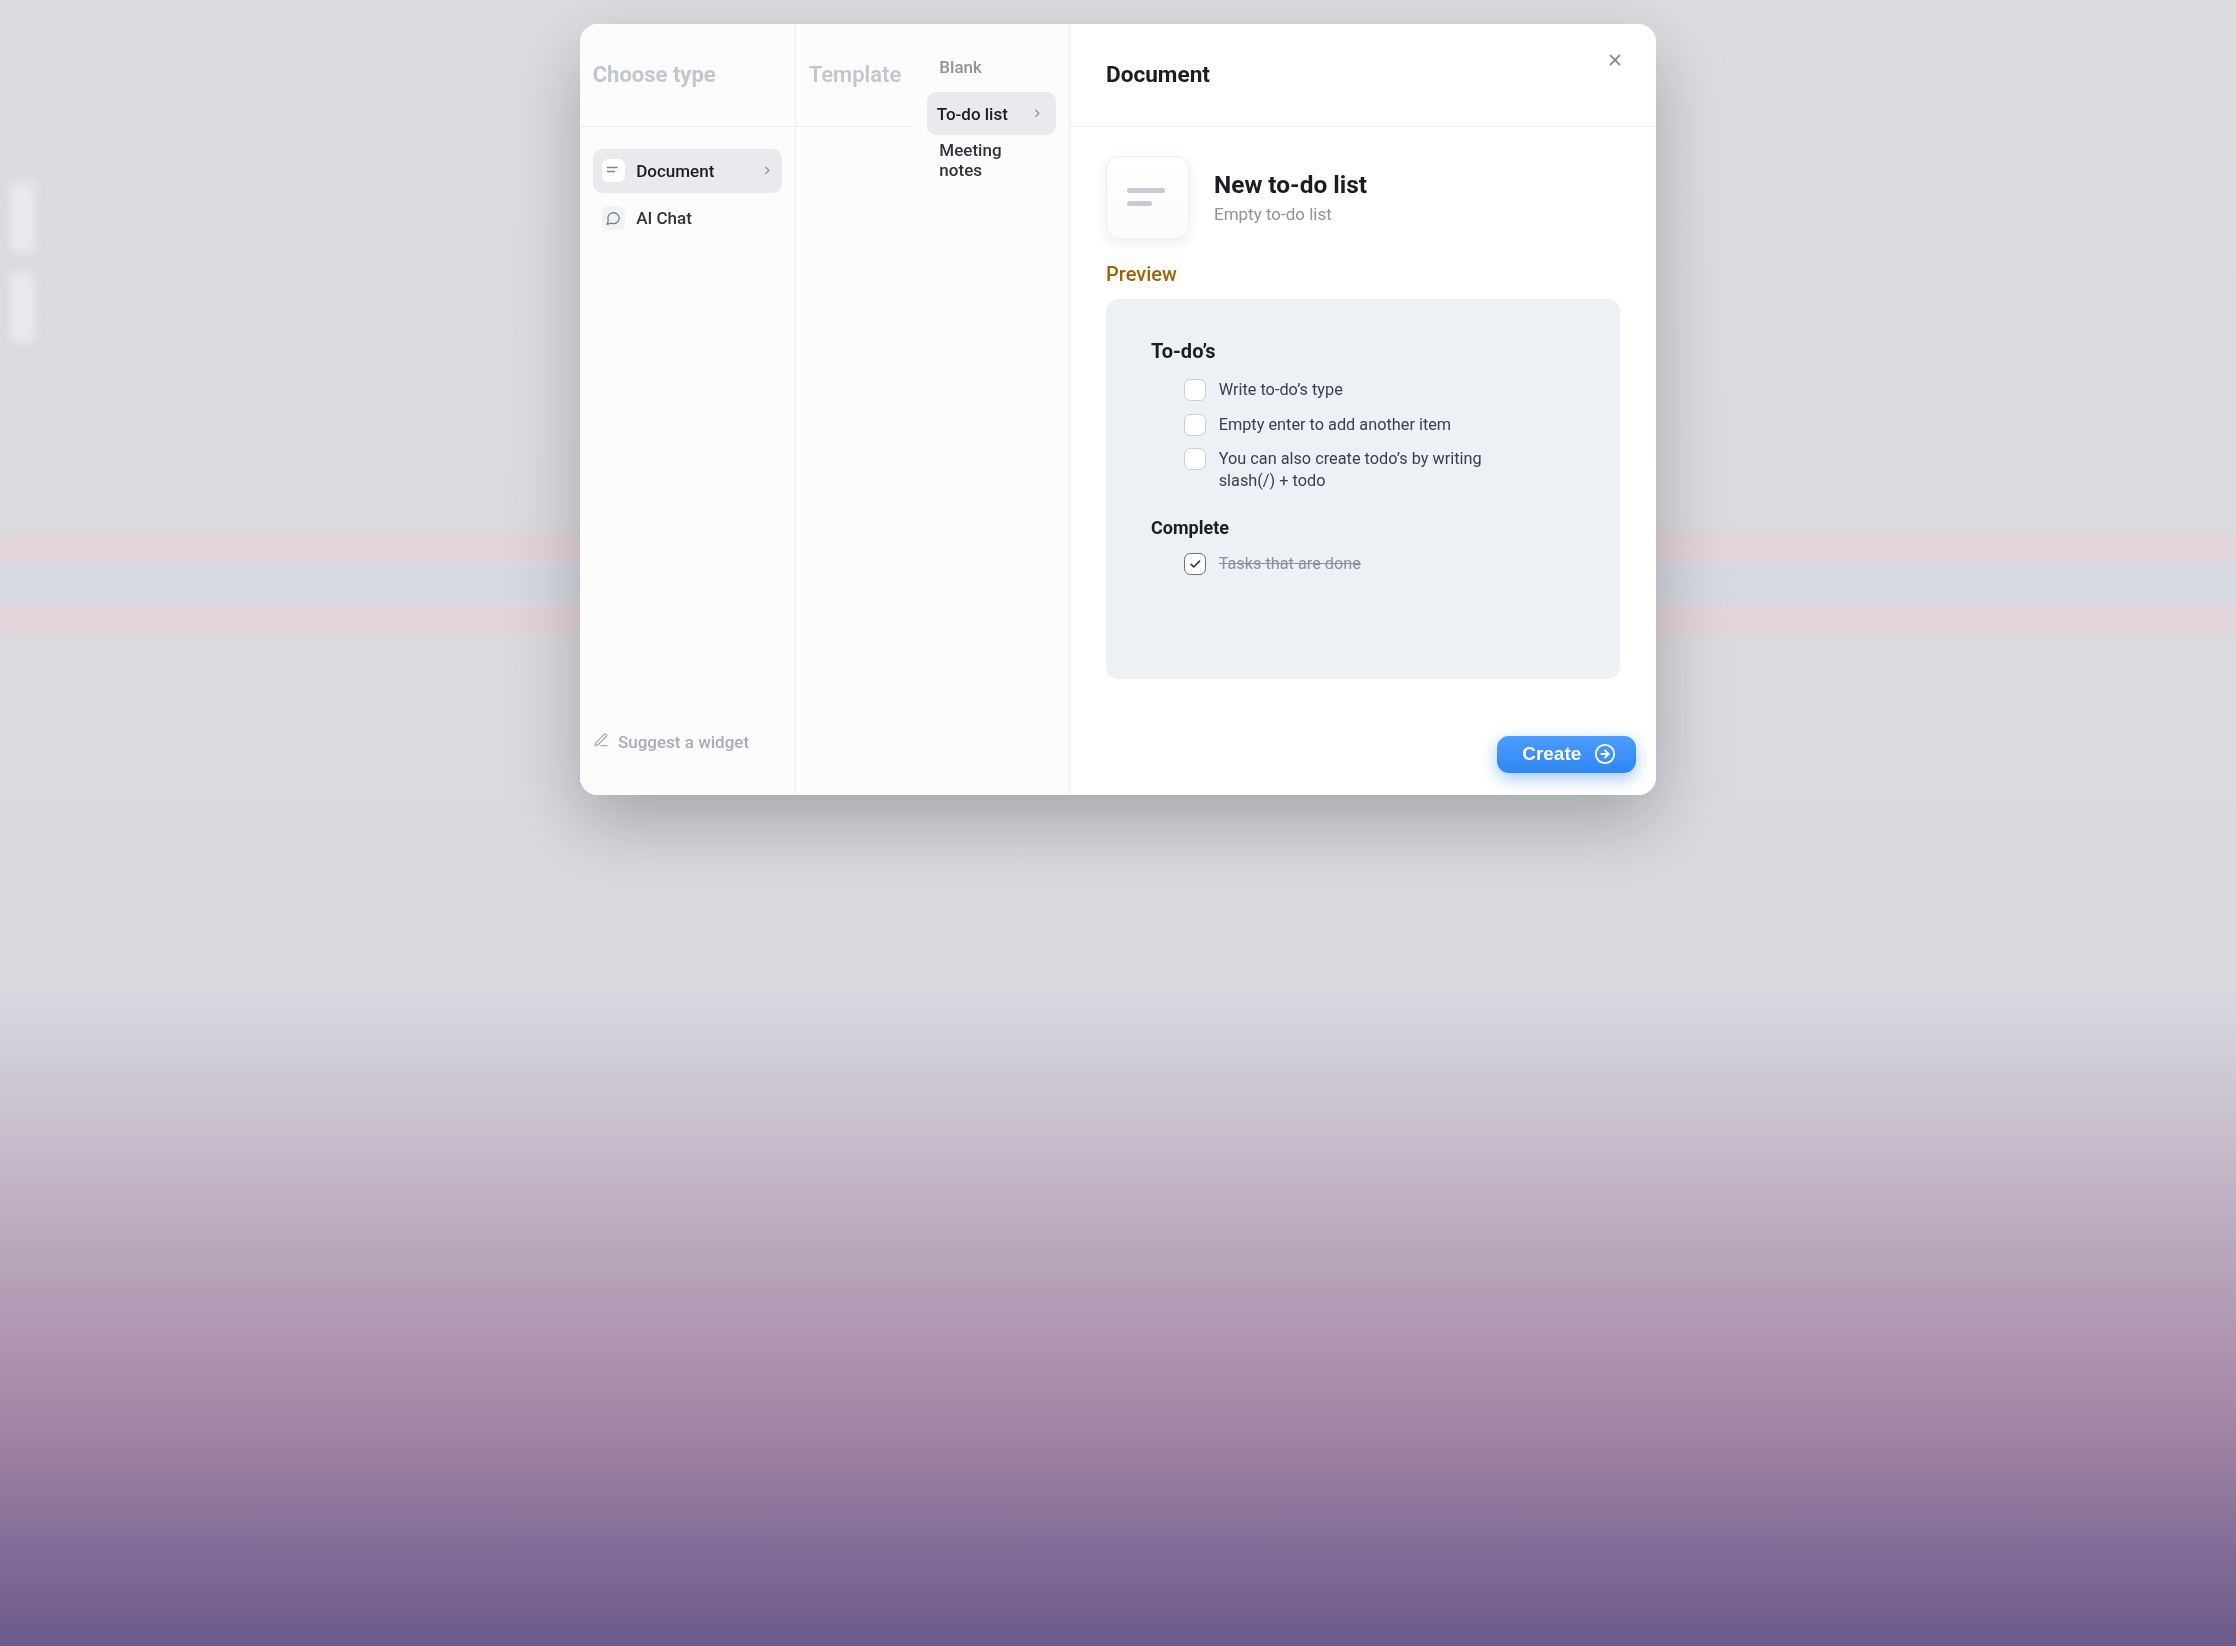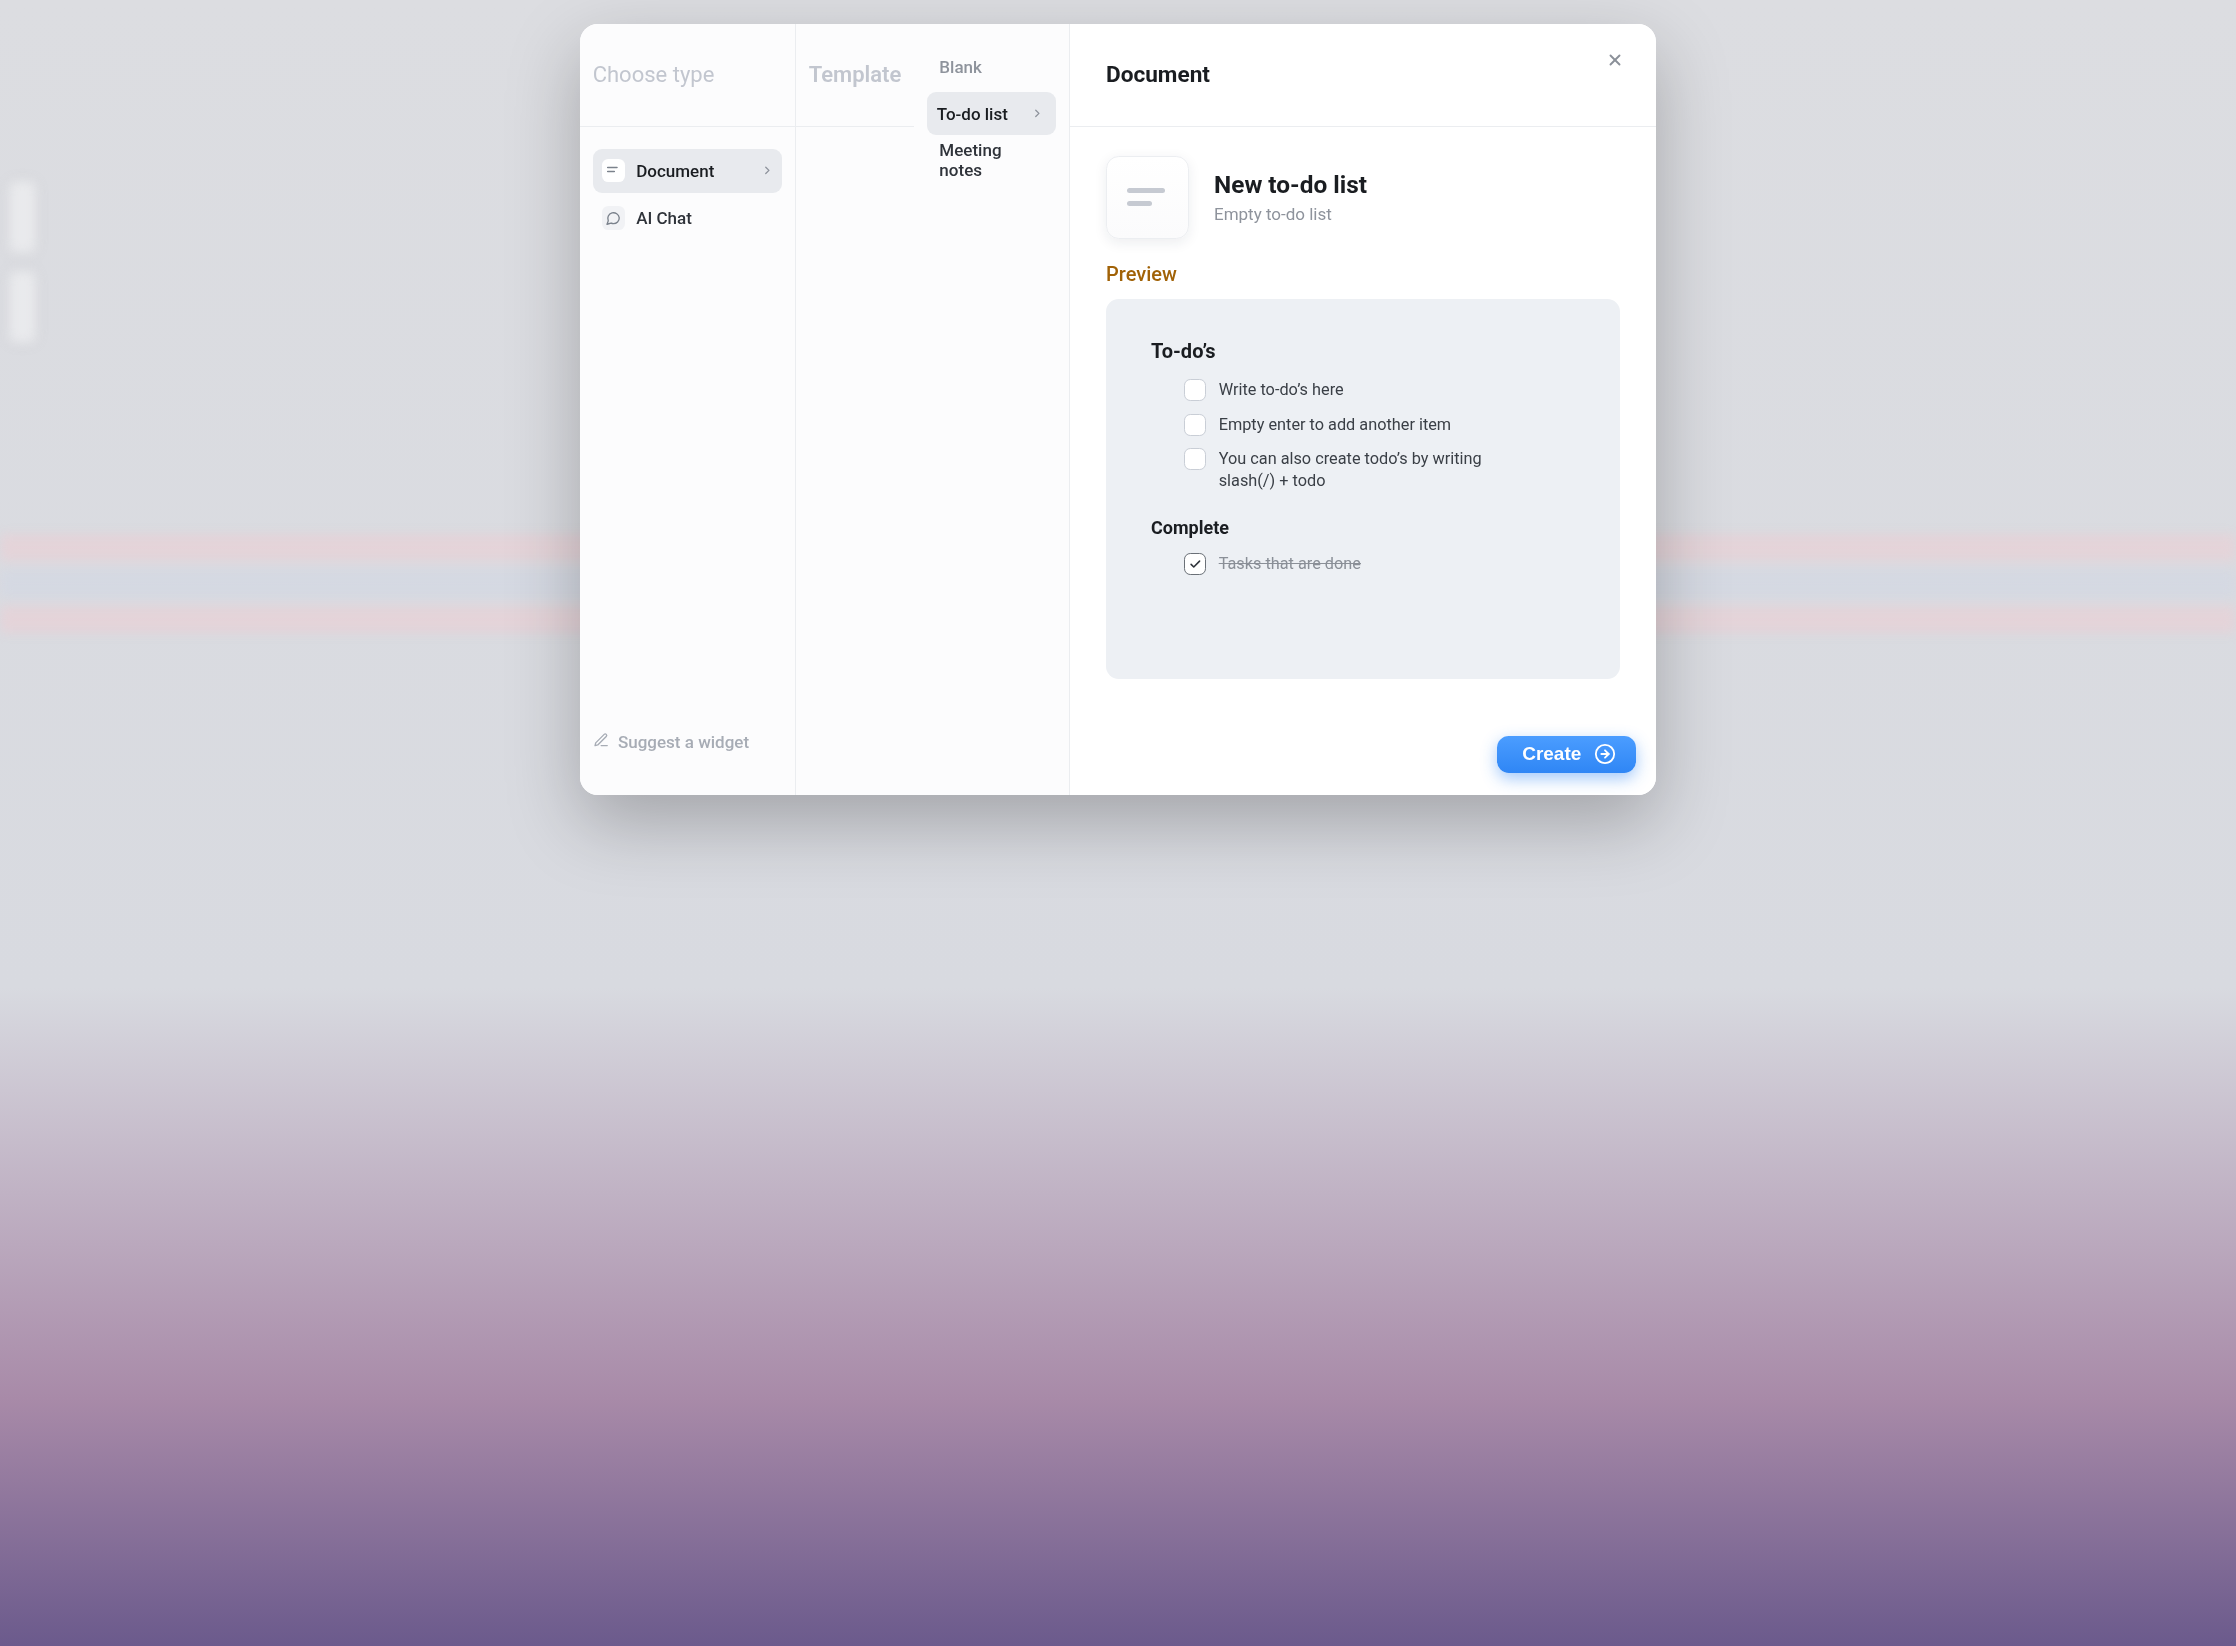--- a/index.html
+++ b/index.html
@@ -76,21 +76,21 @@
     position: relative;
   }
 
   .col-header {
     height: 103px;
     display: flex;
     align-items: center;
     padding: 0 12.7px 0 12.7px;
     border-bottom: 0.9px solid #ebedf0;
   }
-  .col-header.type-h { color: #c2c6cf; font-size: 22px; font-weight: 400; padding-left:12.7px;}
+  .col-header.type-h { color: #c2c6cf; font-size: 22px; font-weight: 700; padding-left:12.7px;}
   .col-header.template-h { color: #c2c6cf; font-size: 22px; font-weight: 600; padding-left:12.7px;}
   .col-header.main-h { color: #1a1d21; font-size: 22.6px; font-weight: 700; padding-left:36px;}
 
   .type-list, .template-list {
     padding: 22px 12.7px 0;
     flex: 1;
   }
 
   .type-item {
     display: flex;
@@ -351,21 +351,21 @@
         </div>
       </div>
 
       <div class="preview-label">Preview</div>
 
       <div class="preview-box">
         <p class="section-title">To-do’s</p>
 
         <div class="todo-li">
           <span class="checkbox"></span>
-          <span class="todo-text">Write to-do’s here</span>
+          <span class="todo-text">Write to-do’s type</span>
         </div>
         <div class="todo-li">
           <span class="checkbox"></span>
           <span class="todo-text">Empty enter to add another item</span>
         </div>
         <div class="todo-li">
           <span class="checkbox"></span>
           <span class="todo-text">You can also create todo’s by writing slash(/) + todo</span>
         </div>
 

